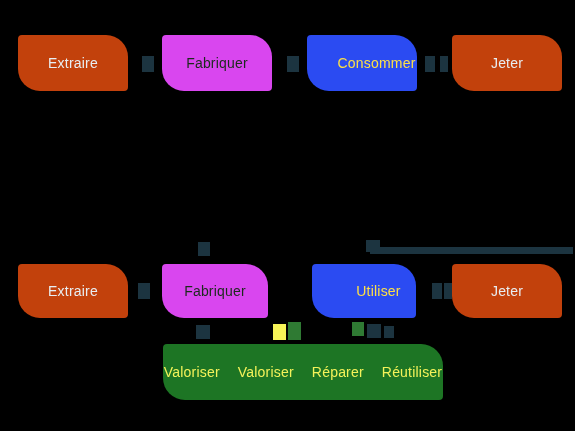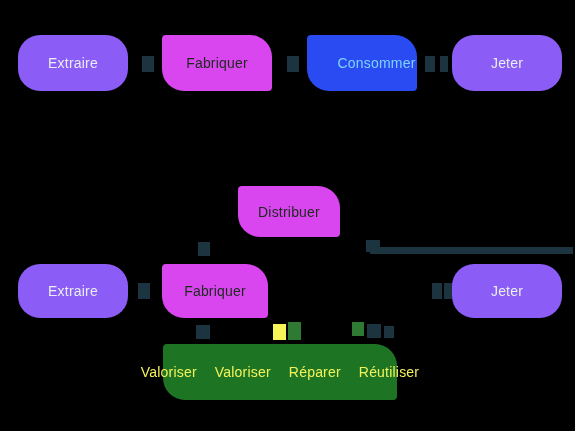--- a/index.html
+++ b/index.html
@@ -30,23 +30,23 @@
     font-size: 14px;
     letter-spacing: .2px;
     white-space: nowrap;
     
     border-radius: 4px 22px 4px 22px;
   }
   .node-label {
     pointer-events: none;
   }
 
-  .node.dark   { background: #8b5cf6; color: #e8eef2; border-radius: 22px; }
+  .node.dark   { background: #c2410c; color: #e8eef2; }
   .node.yellow { background: #d946ef; color: #1c2b1c; }
-  .node.blue   { background: #2b4bf2; color: #7dd3fc; padding-left: 29px; }
+  .node.blue   { background: #2b4bf2; color: #fde047; padding-left: 29px; }
   .node.green  { background: #1d7524; color: #f4f25a; }
 
   
   .marker {
     position: absolute;
     box-sizing: border-box;
   }
   .marker.dark   { background: #1c3440; }
   .marker.yellow { background: #f7f457; }
   .marker.green  { background: #2f7a33; }
@@ -90,56 +90,56 @@
   </div>
 
   <div class="tint blueish" style="left:417px; top:63px; width:38px; height:28px;"></div>
   <div class="marker dark" style="left:425px; top:56px; width:10px; height:16px;"></div>
   <div class="marker dark" style="left:440px; top:56px; width:8px; height:16px;"></div>
 
   <div class="node dark" style="left:452px; top:35px; width:110px; height:56px;">
     <span class="node-label">Jeter</span>
   </div>
 
-  <div class="node yellow" style="left:238px; top:186px; width:102px; height:51px;">
-    <span class="node-label">Distribuer</span>
-  </div>
 
   <div class="marker dark" style="left:198px; top:242px; width:12px; height:14px;"></div>
 
   <div class="marker dark" style="left:366px; top:240px; width:14px; height:12px;"></div>
   <div class="rule" style="left:370px; top:247px; width:203px; height:7px;"></div>
 
   <div class="node dark" style="left:18px;  top:264px; width:110px; height:54px;">
     <span class="node-label">Extraire</span>
   </div>
 
   <div class="marker dark" style="left:138px; top:283px; width:12px; height:16px;"></div>
 
   <div class="node yellow" style="left:162px; top:264px; width:106px; height:54px;">
     <span class="node-label">Fabriquer</span>
   </div>
 
+  <div class="node blue" style="left:312px; top:264px; width:104px; height:54px;">
+    <span class="node-label">Utiliser</span>
+  </div>
 
   <div class="tint blueish" style="left:416px; top:288px; width:30px; height:30px;"></div>
   <div class="marker dark" style="left:432px; top:283px; width:10px; height:16px;"></div>
   <div class="marker dark" style="left:444px; top:283px; width:8px; height:16px;"></div>
 
   <div class="node dark" style="left:452px; top:264px; width:110px; height:54px;">
     <span class="node-label">Jeter</span>
   </div>
 
   <div class="marker dark" style="left:196px; top:325px; width:14px; height:14px;"></div>
   <div class="marker yellow" style="left:273px; top:324px; width:13px; height:16px;"></div>
   <div class="marker green" style="left:288px; top:322px; width:13px; height:18px;"></div>
   <div class="marker green" style="left:352px; top:322px; width:12px; height:14px;"></div>
   <div class="marker dark" style="left:367px; top:324px; width:14px; height:14px;"></div>
   <div class="marker dark" style="left:384px; top:326px; width:10px; height:12px;"></div>
 
-  <div class="node green" style="left:163px; top:344px; width:234px; height:56px;">
+  <div class="node green" style="left:163px; top:344px; width:280px; height:56px;">
     <div class="green-row-label">
       <span class="node-label">Valoriser</span>
       <span class="node-label">Valoriser</span>
       <span class="node-label">Réparer</span>
       <span class="node-label">Réutiliser</span>
     </div>
   </div>
 
 </div>
 

